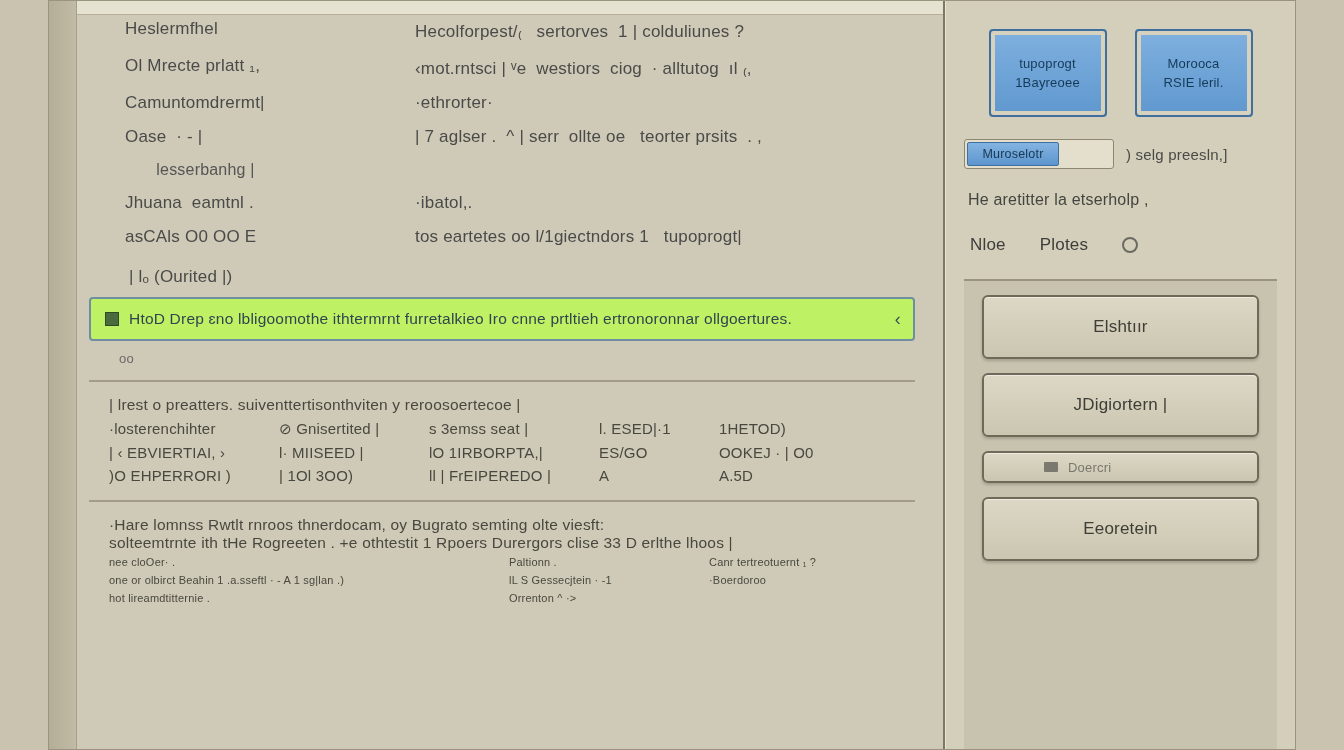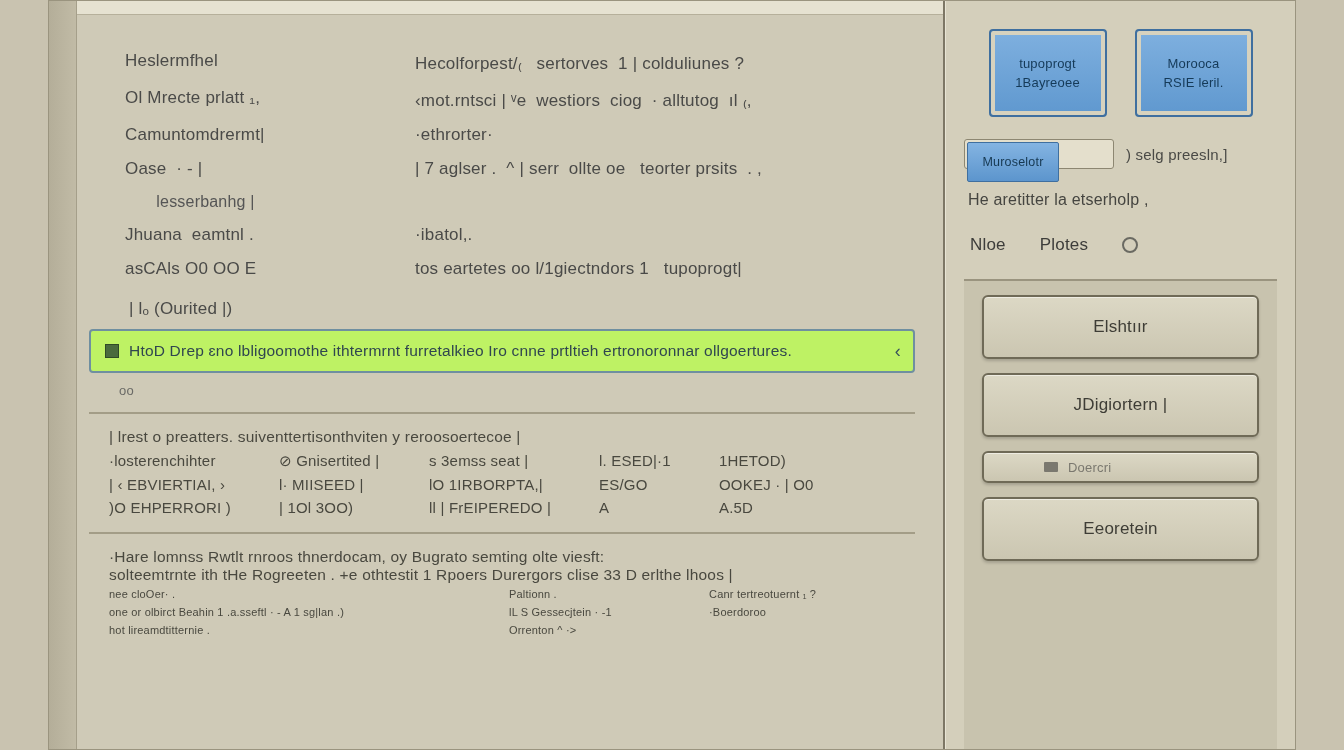--- a/index.html
+++ b/index.html
@@ -34,21 +34,21 @@
     border-right: 1px solid #a59f8a;
   }
   .top-strip {
     margin-left: 28px;
     height: 14px;
     background: #e6e2d1;
     border-bottom: 1px solid #b6b09b;
   }
   .content-scroll {
     margin-left: 28px;
-    padding: 36px 40px 0 48px;
+    padding: 4px 40px 0 48px;
     flex: 0 0 auto;
   }
   .def-grid {
     display: grid;
     grid-template-columns: 270px 1fr;
     row-gap: 14px;
     column-gap: 20px;
     font-size: 17px;
     color: #4a4a48;
   }
@@ -143,21 +143,21 @@
   .toggle {
     position: relative;
     width: 150px; height: 30px;
     background: #e4dfcc;
     border: 1px solid #8d8772;
     border-radius: 3px;
     display: flex; align-items: center;
   }
   .toggle .knob {
     position: absolute; left: 2px; top: 2px;
-    width: 92px; height: 40px;
+    width: 92px; height: 24px;
     background: linear-gradient(180deg,#84b4e2,#5c95cd);
     border: 1px solid #3f6f9f;
     border-radius: 2px;
     display: flex; align-items: center; justify-content: center;
     font-size: 12.5px; color: #163851;
   }
   .toggle .rest {
     margin-left: 100px;
     font-size: 13px; color: #4a4a46;
   }

